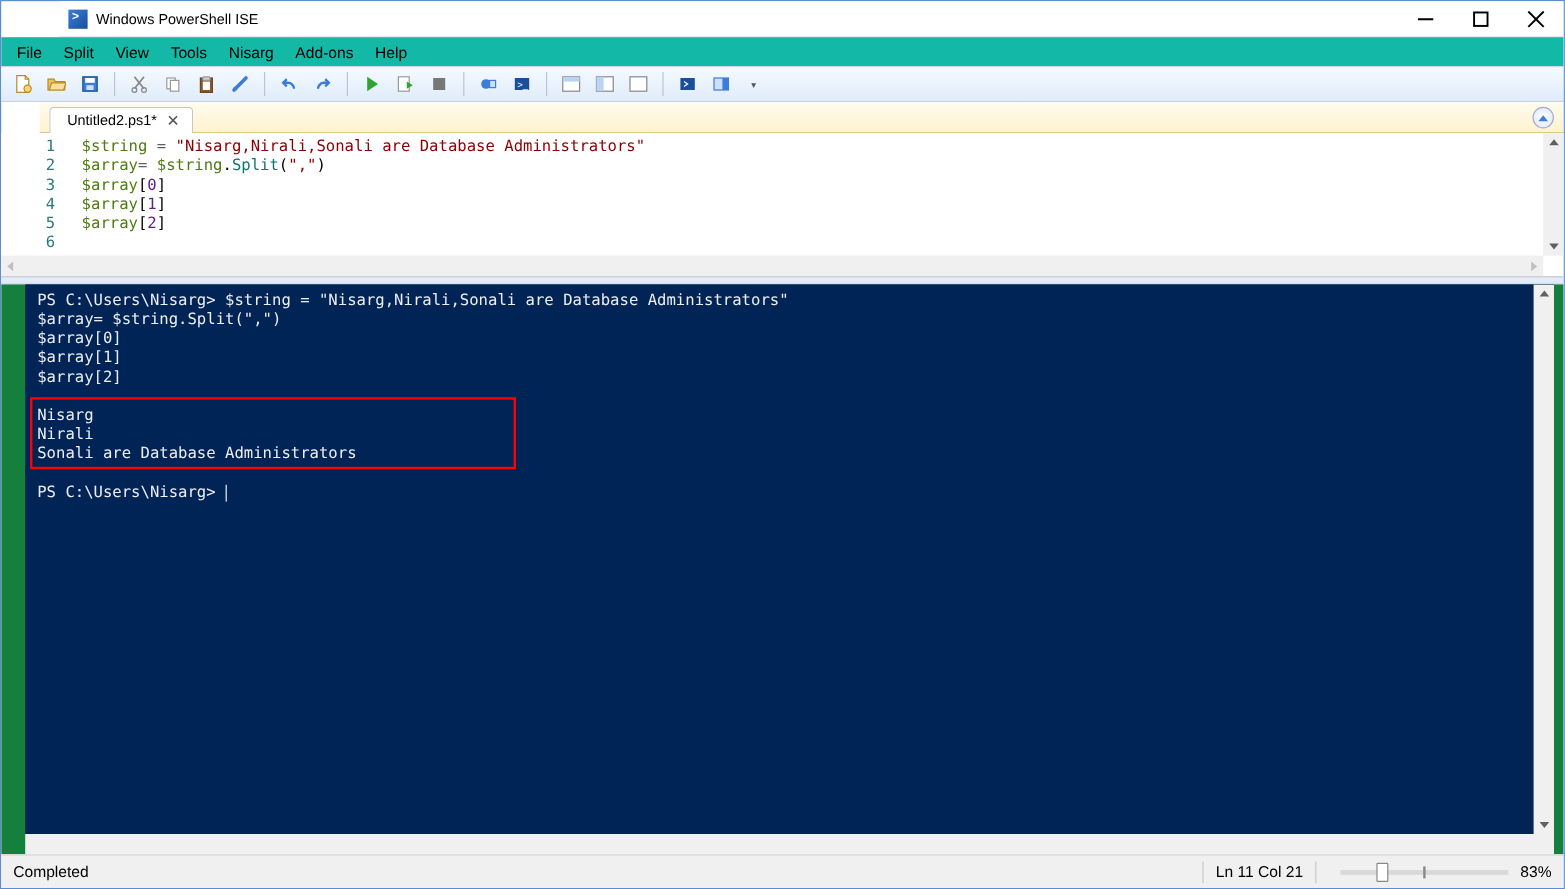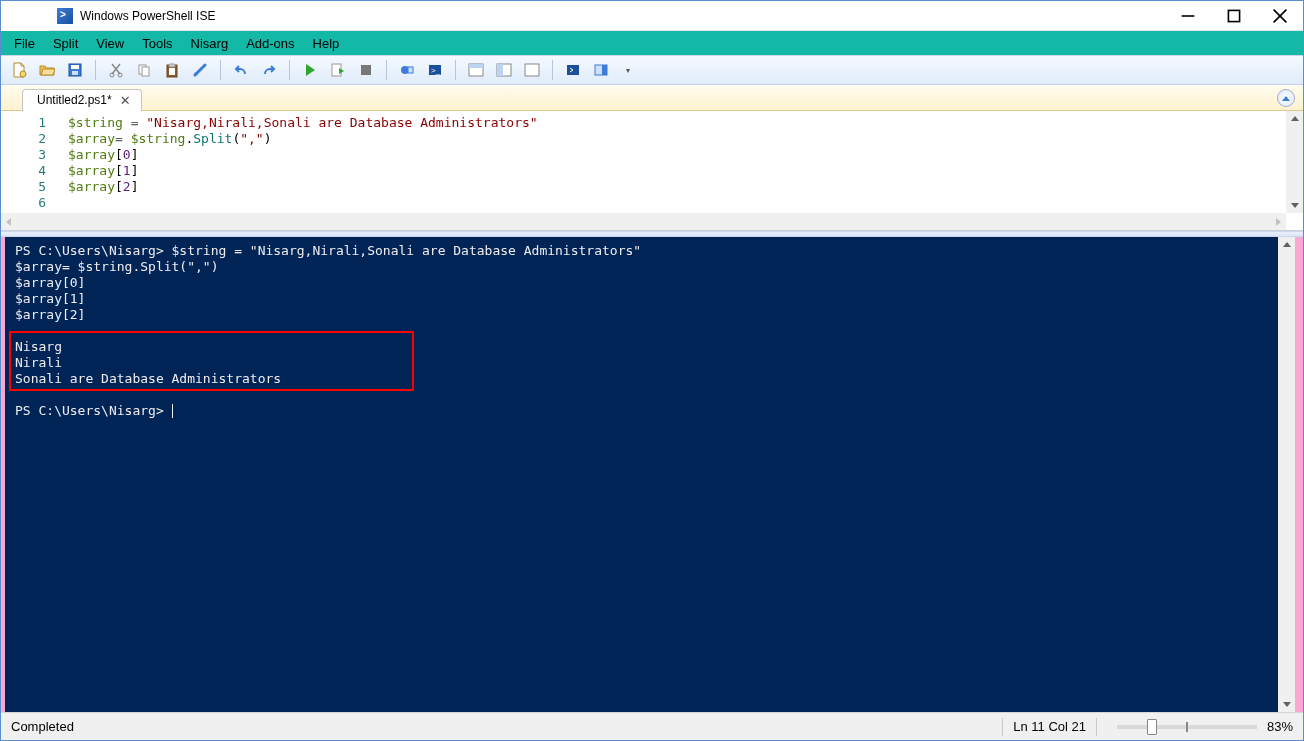--- a/index.html
+++ b/index.html
@@ -70,22 +70,23 @@
   }
   .icon-svg { width: 16px; height: 16px; }
   .toolbar .chev { font-size: 8px; color: #555; margin-left: -2px; }
   
   .tabstrip {
     height: 26px;
     background: linear-gradient(#fefcef, #fff2cf);
     border-bottom: 1px solid #d9c98a;
     display: flex;
     align-items: flex-end;
-    padding-left: 21px;
-    position: relative;
+    padding-left: 8px;
+    position: relative;
+    margin-left: 32px;
   }
   .tab {
     background: #fff;
     border: 1px solid #c6c6c6;
     border-bottom: none;
     border-top-left-radius: 4px;
     border-top-right-radius: 4px;
     padding: 3px 10px 4px 14px;
     display: flex; align-items: center; gap: 8px;
     font-size: 12px;
@@ -167,23 +168,23 @@
   .splitter {
     height: 6px;
     background: linear-gradient(#e8eefc,#dfe7f7);
     border-top: 1px solid #c9d7f0;
     border-bottom: 1px solid #c9d7f0;
   }
   
   .console-wrap {
     flex: 1;
     display: flex;
-    flex-direction: row;
-    padding: 0 8px 0 4px;
-    background: #f9a8d4;
+    flex-direction: column;
+    padding: 0 8px 0 20px;
+    background: #15803d;
   }
   .console {
     flex: 1;
     background: #012456;
     color: #eeedf0;
     font-family: "Lucida Console", Consolas, monospace;
     font-size: 13px;
     line-height: 16px;
     padding: 6px 2px 6px 10px;
     white-space: pre;

